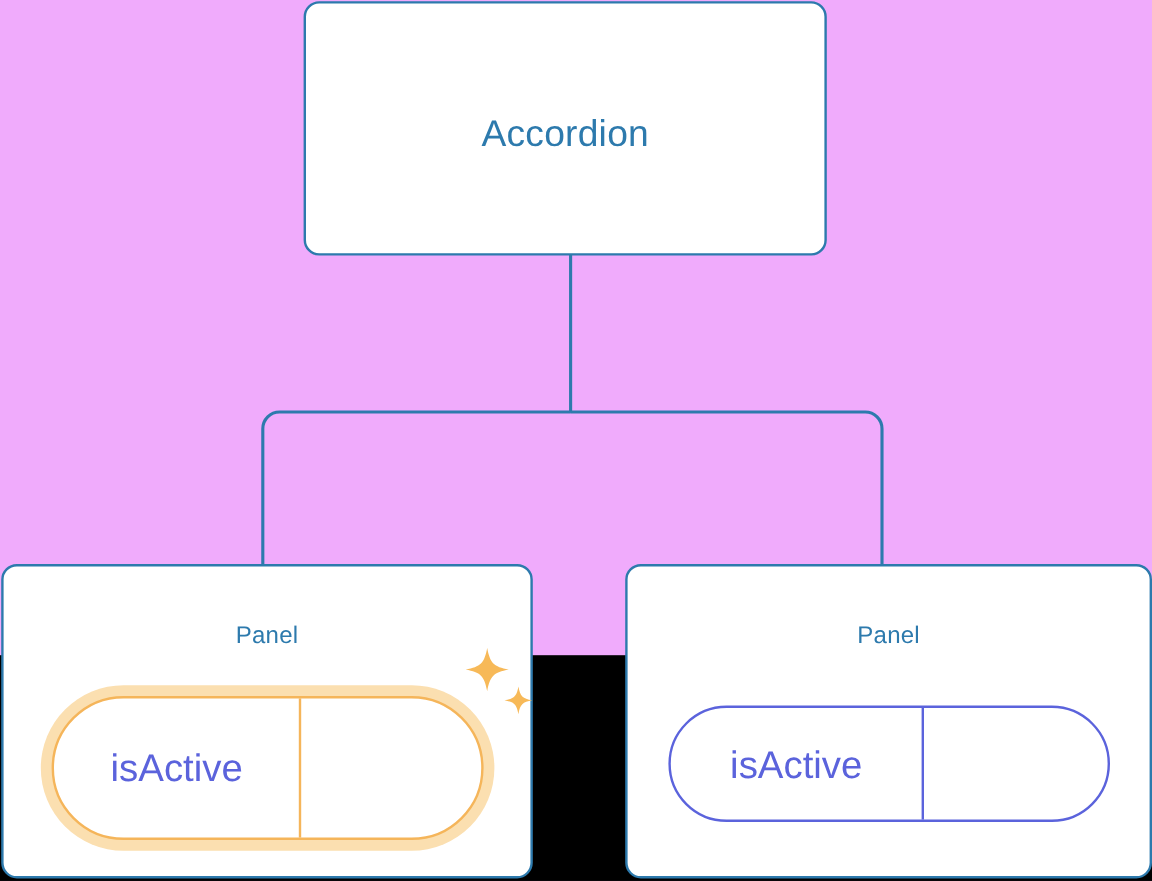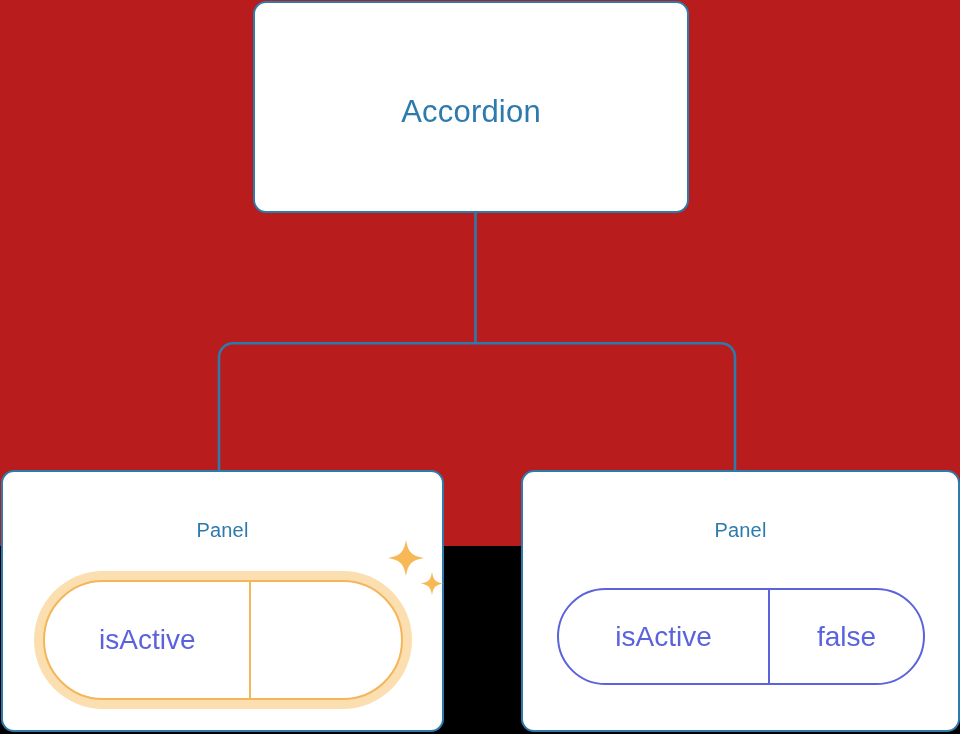--- a/index.html
+++ b/index.html
@@ -11,21 +11,21 @@
   body {
     width: 960px;
     height: 734px;
     font-family: "Liberation Sans", sans-serif;
     overflow: hidden;
   }
   #stage {
     position: relative;
     width: 960px;
     height: 546px;
-    background: #b91c1c;
+    background: #f0abfc;
   }
 
   
   #connectors {
     position: absolute;
     left: 0;
     top: 0;
     width: 960px;
     height: 734px;
     pointer-events: none;
@@ -100,21 +100,21 @@
     border-radius: 999px;
     background: #ffffff;
     height: 100%;
     width: 100%;
   }
   .pill-key, .pill-val {
     display: flex;
     align-items: center;
     justify-content: center;
     color: #5B63DC;
-    font-size: 28px;
+    font-size: 32px;
     line-height: 1;
     white-space: nowrap;
     box-sizing: border-box;
   }
   .pill-key {
     flex: 0 0 58%;
     border-right: 2px solid #5B63DC;
     font-weight: 400;
   }
   .pill-val {
@@ -189,17 +189,16 @@
     <path d="M52 34 C53.5 42.2 55.4 44.1 63.6 45.6 C55.4 47.1 53.5 49 52 57.2 C50.5 49 48.6 47.1 40.4 45.6 C48.6 44.1 50.5 42.2 52 34 Z" fill="#F7B958"></path>
   </svg>
 
   <div class="node" id="node-panel-right">
     <div class="node-title panel-title">Panel</div>
   </div>
 
   <div class="pill-wrap" id="pill-right-wrap">
     <div class="pill">
       <div class="pill-key">isActive</div>
-      <div class="pill-val">false</div>
     </div>
   </div>
 
 </div>
 
 </body></html>

